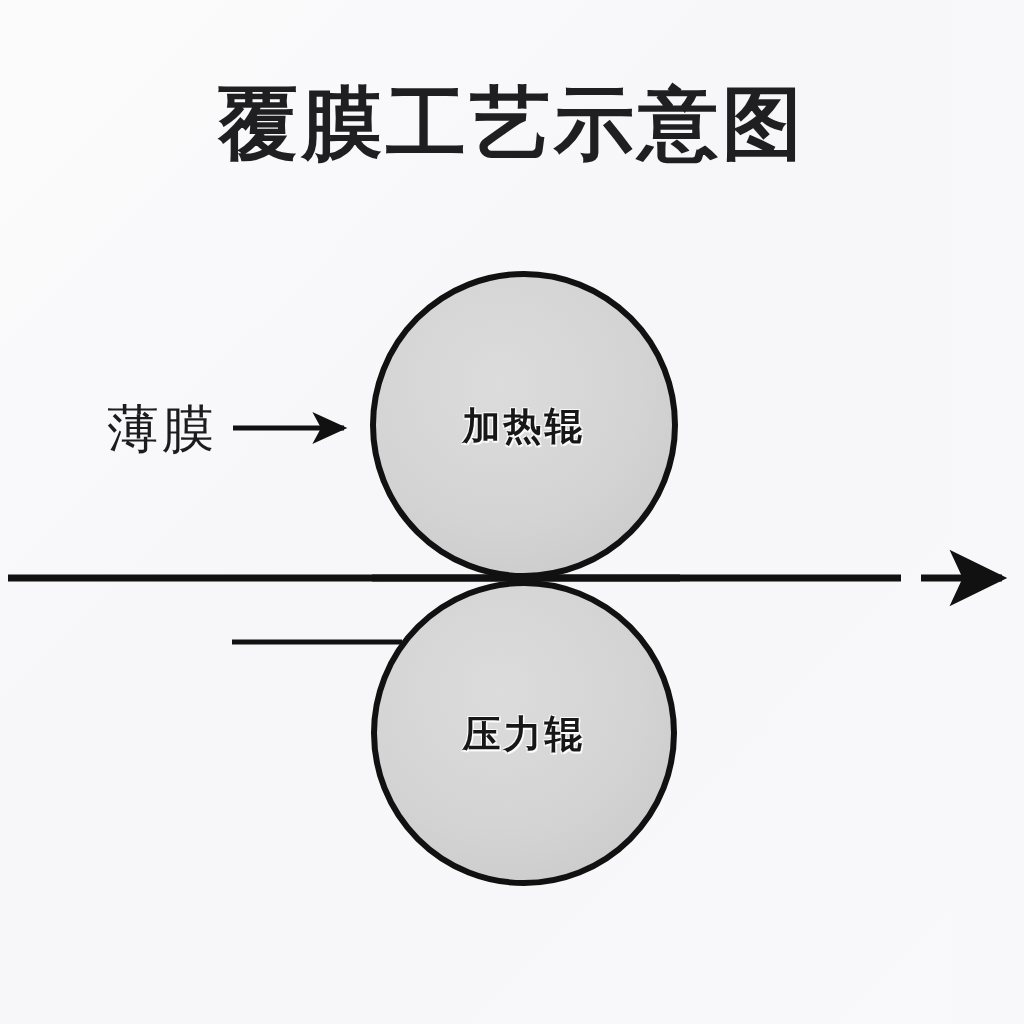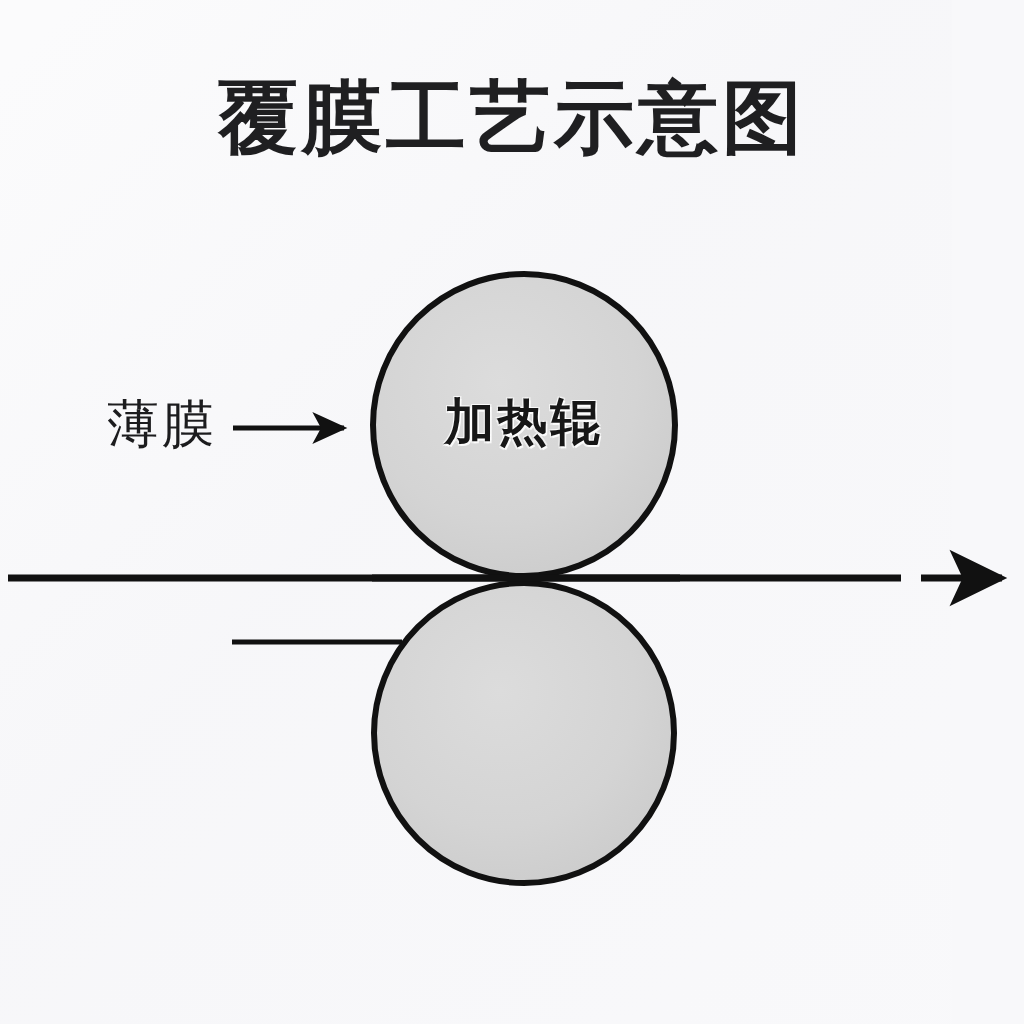--- a/index.html
+++ b/index.html
@@ -14,21 +14,20 @@
     font-family: "Liberation Sans", "DejaVu Sans", sans-serif;
     overflow: hidden;
   }
   #stage {
     position: relative;
     width: 952px;
     height: 1024px;
     background:
       linear-gradient(135deg, rgba(255,255,255,0.55) 0%, rgba(246,246,249,0.3) 45%, rgba(250,250,252,0.5) 100%),
       #f7f7f9;
-    font-family: Liberation Mono, monospace;
   }
   
   #diagram-title {
     position: absolute;
     left: 0;
     top: 76px;
     width: 1024px;
     text-align: center;
     font-size: 80px;
     line-height: 96px;
@@ -44,21 +43,21 @@
     left: 0;
     top: 0;
     width: 1024px;
     height: 1024px;
     display: block;
   }
   
   .roller-caption {
     position: absolute;
     text-align: center;
-    font-size: 50px;
+    font-size: 38px;
     line-height: 56px;
     font-weight: 700;
     letter-spacing: 3px;
     color: #171717;
     white-space: nowrap;
     user-select: none;
     text-shadow:
        1.5px 1.5px 0 rgba(255,255,255,0.85),
       -1px -1px 0 rgba(255,255,255,0.75),
        1.5px -1px 0 rgba(255,255,255,0.6),
@@ -130,17 +129,18 @@
     <line id="web-line-nip" x1="372" y1="578" x2="680" y2="578" stroke="#111111" stroke-width="7" stroke-linecap="butt"></line>
 
     <line id="film-feed-arrow" x1="233" y1="428" x2="344" y2="428" stroke="#111111" stroke-width="5" stroke-linecap="butt" marker-end="url(#arrow-thin)"></line>
 
     <line id="paper-leader-line" x1="232" y1="642" x2="402" y2="642" stroke="#111111" stroke-width="5" stroke-linecap="butt"></line>
 
   </svg>
 
   <div id="caption-heat-roller" class="roller-caption">加热辊</div>
 
+  <div id="caption-pressure-roller" class="roller-caption">压力辊</div>
 
   <div id="label-film" class="side-label">薄膜</div>
 
 
 </div>
 
 </body></html>

